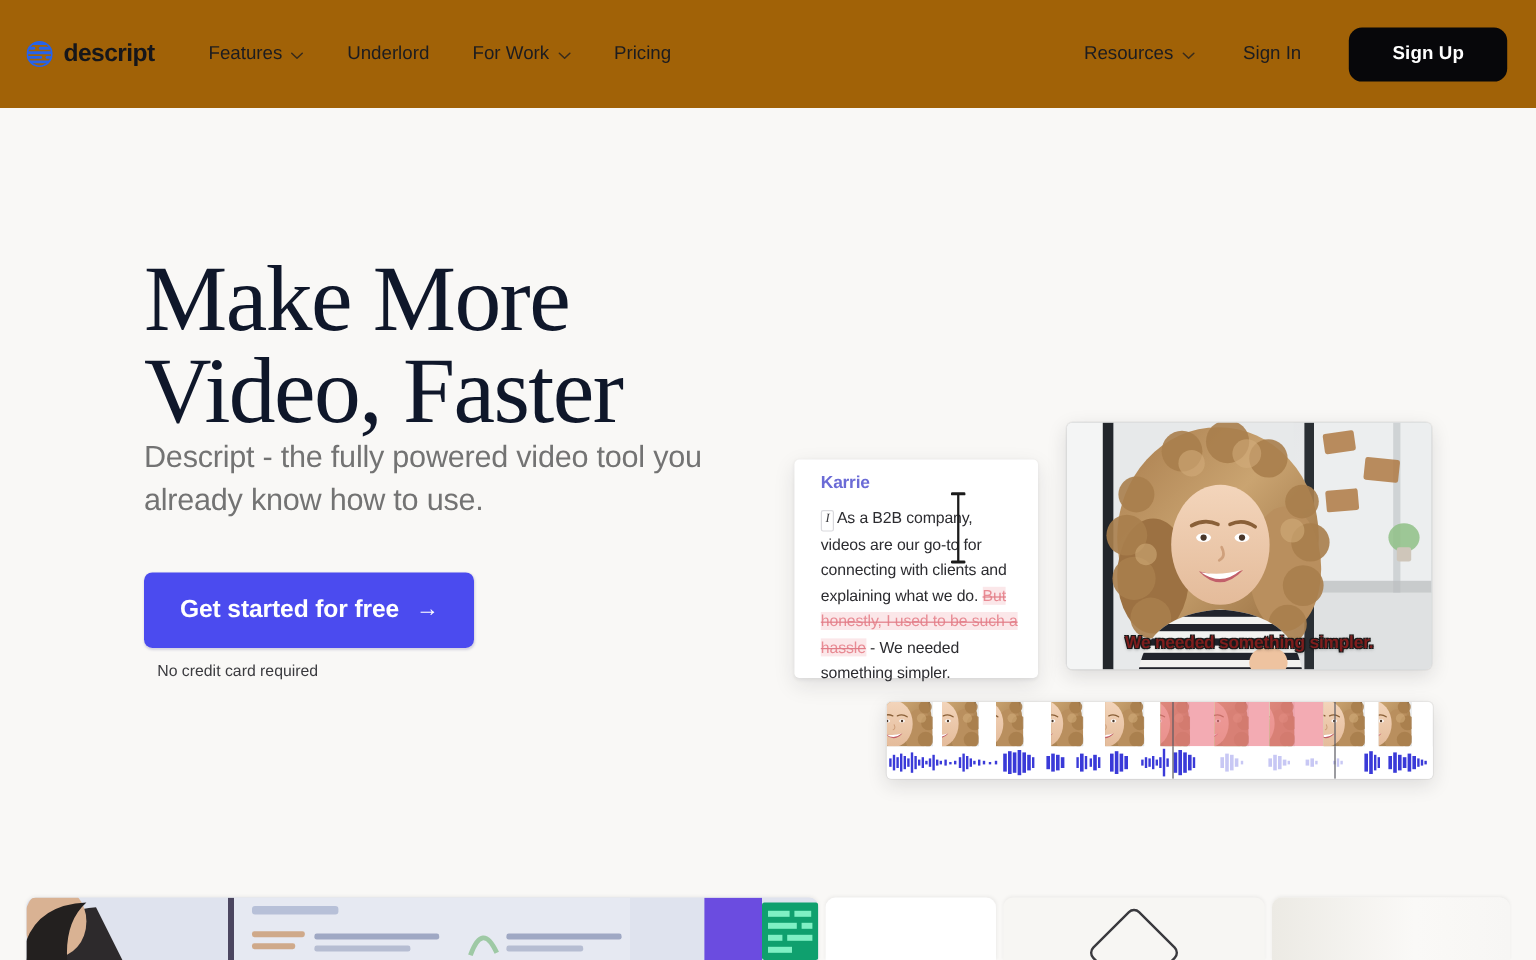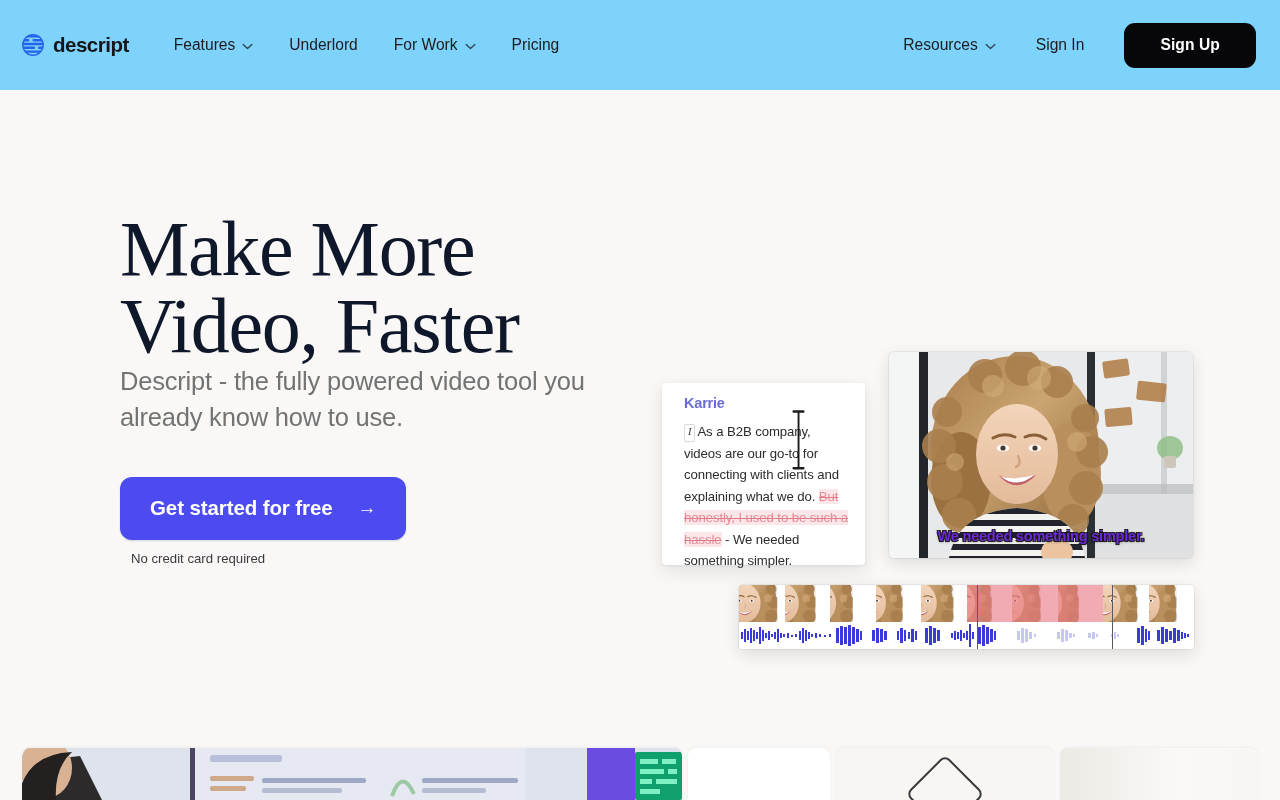--- a/index.html
+++ b/index.html
@@ -15,21 +15,21 @@
     font-family: "Liberation Sans", sans-serif;
     background: #f9f8f6;
     color: #1b1b1b;
     -webkit-font-smoothing: antialiased;
   }
 
   
   .navbar {
     position: relative;
     height: 90px;
-    background: #7dd3fc;
+    background: #a16207;
     display: flex;
     align-items: center;
     padding: 0 24px 0 22px;
     z-index: 40;
   }
 
   .nav-left {
     display: flex;
     align-items: center;
   }
@@ -135,27 +135,27 @@
     color: #737373;
     letter-spacing: -0.2px;
     max-width: 470px;
   }
 
   .cta-wrap { margin-top: 42px; }
 
   .btn-cta {
     display: inline-flex;
     align-items: center;
-    gap: 25px;
+    gap: 14px;
     background: #4b4bef;
     color: #fff;
     font-size: 20.5px;
     font-weight: bold;
     border: none;
-    border-radius: 12px;
+    border-radius: 7px;
     padding: 19px 30px 20px;
     cursor: pointer;
     font-family: inherit;
     letter-spacing: -0.1px;
     box-shadow: 0 1px 2px rgba(40,40,120,.18);
   }
   .btn-cta .arrow {
     font-size: 19px;
     font-weight: normal;
     line-height: 1;
@@ -257,21 +257,21 @@
   .vp-scene { position: absolute; inset: 0; }
 
   .caption-overlay {
     position: absolute;
     left: 0;
     right: 0;
     bottom: 14px;
     text-align: center;
     font-size: 14.5px;
     font-weight: bold;
-    color: #6d28d9;
+    color: #7f1d1d;
     letter-spacing: -0.2px;
     text-shadow:
       -1px -1px 0 #1a1a1a, 1px -1px 0 #1a1a1a,
       -1px  1px 0 #1a1a1a, 1px  1px 0 #1a1a1a,
        0 1px 3px rgba(0,0,0,.6);
     z-index: 5;
   }
 
   
   .timeline {

